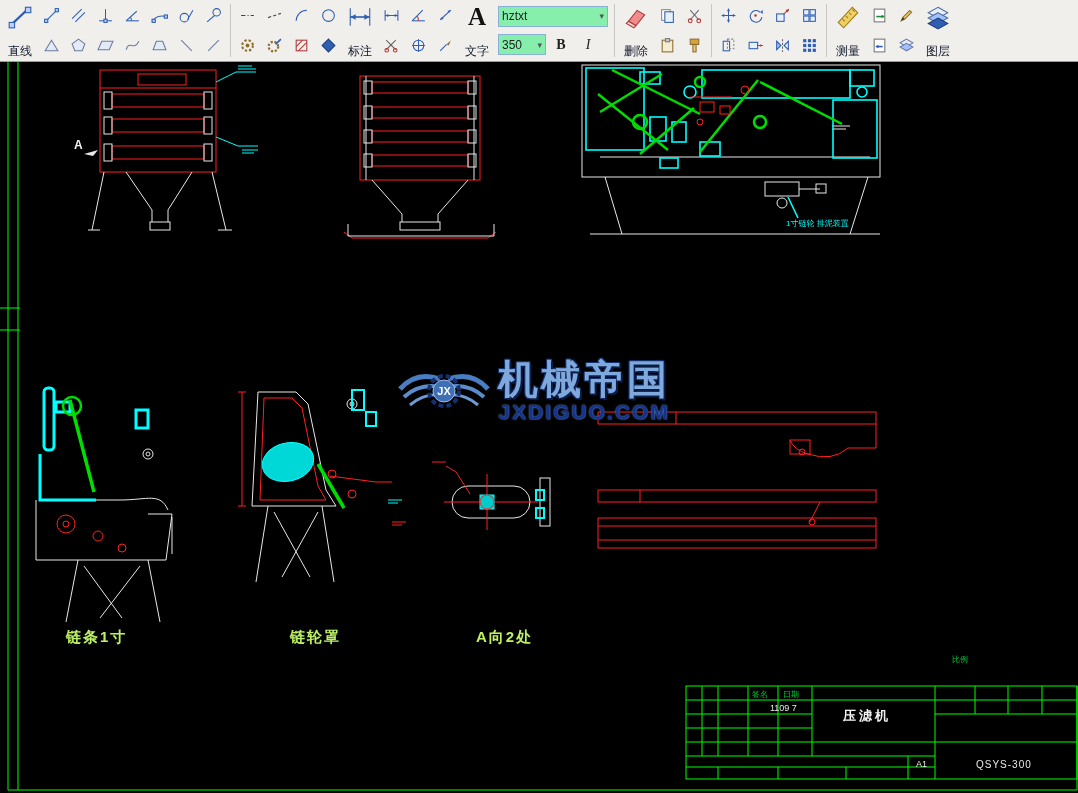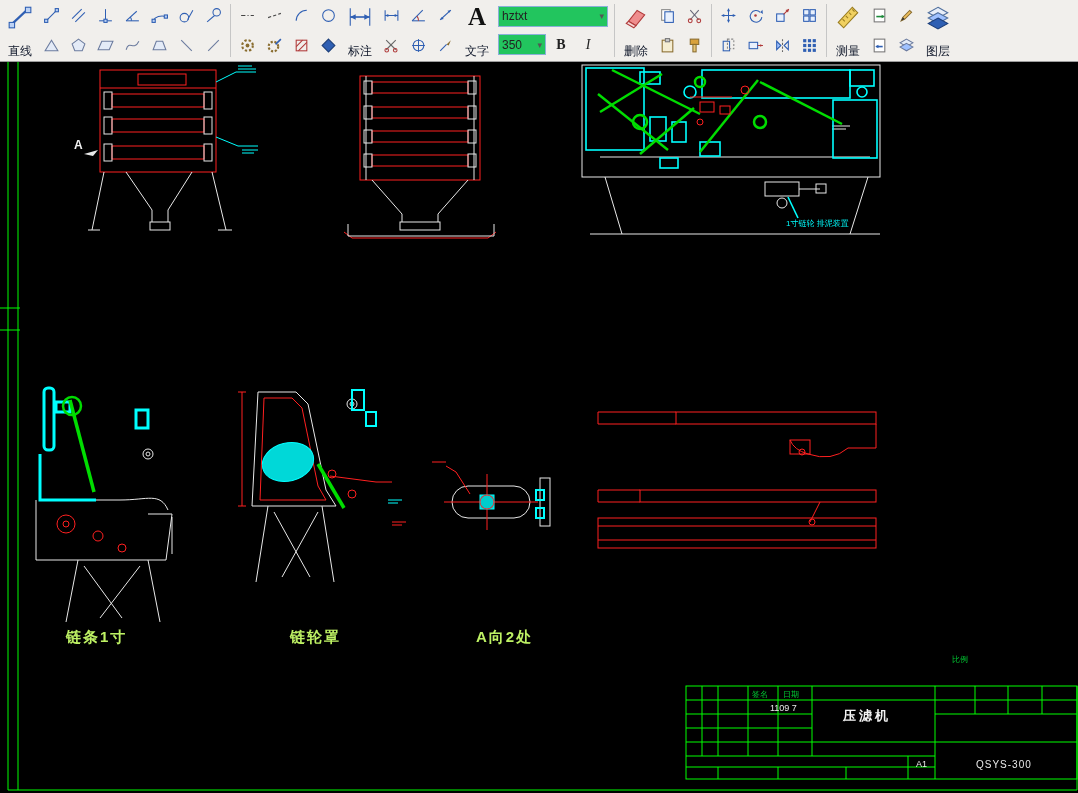--- a/index.html
+++ b/index.html
@@ -12,21 +12,21 @@
   .blabel{font-size:12px;color:#0f172a;white-space:nowrap;line-height:14px;}
   .bico{width:26px;height:26px;}
   .bigA{font-size:25px;font-weight:bold;font-family:"Liberation Serif",serif;line-height:26px;color:#111;}
   .igroup{display:flex;flex-direction:column;justify-content:space-around;padding:1px 0;}
   .irow{display:flex;}
   .ibtn{width:27px;height:27px;display:flex;align-items:center;justify-content:center;}
   .icw{display:flex;}
   .tico{width:17px;height:17px;}
   .fontpanel{display:flex;flex-direction:column;justify-content:space-around;padding:2px 3px;}
   .fp-row{display:flex;align-items:center;gap:3px;}
-  .combo{display:flex;align-items:center;background:#22c55e;border:1px solid #8ab0d8;height:21px;font-size:12px;color:#222;padding:0 3px;box-sizing:border-box;}
+  .combo{display:flex;align-items:center;background:#86efac;border:1px solid #8ab0d8;height:21px;font-size:12px;color:#222;padding:0 3px;box-sizing:border-box;}
   .font-combo{width:110px;}
   .size-combo{width:48px;}
   .combo-arrow{margin-left:auto;color:#555;font-size:9px;}
   .bi-btn{width:24px;height:21px;font-family:"Liberation Serif",serif;font-size:14px;color:#222;display:flex;align-items:center;justify-content:center;}
   .bi-btn.it{font-style:italic;}
   
   .canvas{position:relative;width:1078px;height:731px;background:#000;}
   .cadsvg{position:absolute;left:0;top:0;}
   .ctext{position:absolute;white-space:nowrap;}
   .view-marker{color:#f2f2f2;font-weight:bold;font-size:12px;}
@@ -782,20 +782,37 @@
     <line x1="908" y1="694" x2="908" y2="717"></line>
     <line x1="935" y1="638" x2="1077" y2="638"></line>
     <line x1="935" y1="652" x2="1077" y2="652"></line>
     <line x1="935" y1="680" x2="1077" y2="680"></line>
     <line x1="975" y1="624" x2="975" y2="652"></line>
     <line x1="1008" y1="624" x2="1008" y2="652"></line>
     <line x1="1042" y1="624" x2="1042" y2="652"></line>
   </g>
 </svg>
 
+  <div class="watermark">
+    <svg width="96" height="64" viewBox="0 0 96 64">
+      <path d="M4,30 Q20,12 44,20" stroke="#4a7ec2" stroke-width="5" fill="none"></path>
+      <path d="M8,38 Q24,24 44,28" stroke="#5b8ccc" stroke-width="4" fill="none"></path>
+      <path d="M14,46 Q28,34 44,36" stroke="#6d9ad6" stroke-width="3" fill="none"></path>
+      <path d="M92,30 Q76,12 52,20" stroke="#4a7ec2" stroke-width="5" fill="none"></path>
+      <path d="M88,38 Q72,24 52,28" stroke="#5b8ccc" stroke-width="4" fill="none"></path>
+      <path d="M82,46 Q68,34 52,36" stroke="#6d9ad6" stroke-width="3" fill="none"></path>
+      <circle cx="48" cy="32" r="15" fill="none" stroke="#16306e" stroke-width="4" stroke-dasharray="5 3"></circle>
+      <circle cx="48" cy="32" r="11" fill="#3f6fb5" stroke="#9db9e8"></circle>
+      <text x="48" y="36" text-anchor="middle" font-size="11" font-weight="bold" fill="#ffffff">JX</text>
+    </svg>
+    <div class="wm-text">
+      <div class="wm-title">机械帝国</div>
+      <div class="wm-site">JXDIGUO.COM</div>
+    </div>
+  </div>
 
   <div class="ctext view-marker" style="left:74px;top:76px">A</div>
   <div class="ctext ann-cyan" style="left:786px;top:156px">1寸链轮 排泥装置</div>
   <div class="ctext detail-label" style="left:66px;top:566px">链条1寸</div>
   <div class="ctext detail-label" style="left:290px;top:566px">链轮罩</div>
   <div class="ctext detail-label" style="left:476px;top:566px">A向2处</div>
 
   <div class="ctext tb-green" style="left:752px;top:627px">签名</div>
   <div class="ctext tb-green" style="left:783px;top:627px">日期</div>
   <div class="ctext tb-white" style="left:750px;top:641px">1109 7</div>

